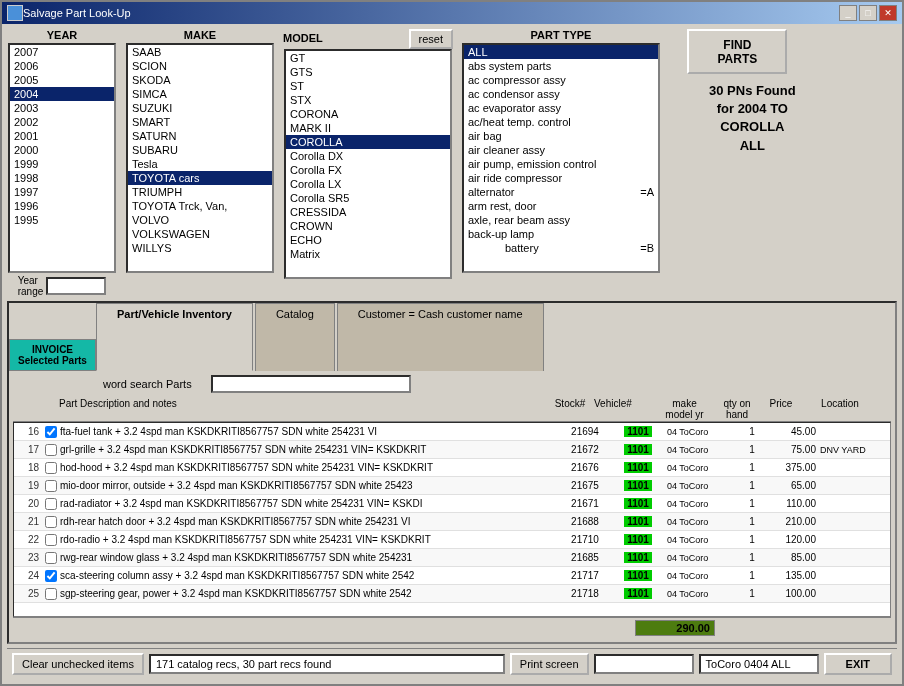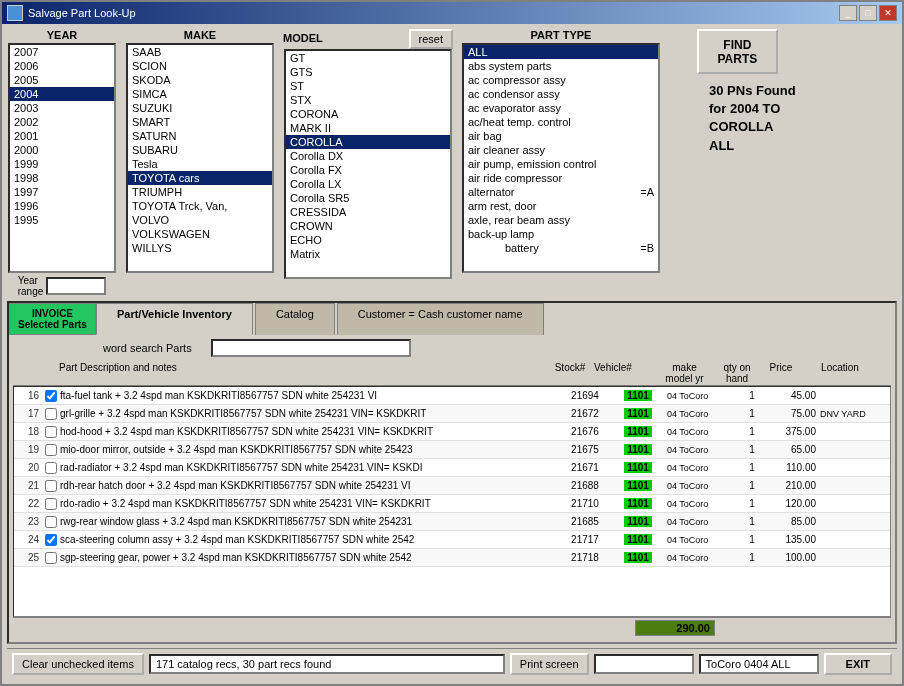--- a/index.html
+++ b/index.html
@@ -25,21 +25,20 @@
       padding: 3px 5px;
       display: flex;
       align-items: center;
       justify-content: space-between;
       height: 22px;
       flex-shrink: 0;
     }
     .title-bar-left {
       display: flex;
       align-items: center;
-      gap: 5px;
       text-align: right;
     }
     .title-bar-icon {
       width: 16px;
       height: 16px;
       background: #4a90d9;
       border: 1px solid #ccc;
     }
     .title-bar-buttons {
       display: flex;
@@ -104,35 +103,36 @@
     .part-type-col { width: 200px; }
     .part-type-list { width: 198px; height: 230px; }
     .right-panel {
       display: flex;
       flex-direction: column;
       align-items: center;
       gap: 8px;
       margin-left: 10px;
     }
     .find-parts-btn {
-      width: 81px;
+      width: 100px;
       height: 45px;
       background: #d4d0c8;
       border: 2px outset #fff;
       font-weight: bold;
       font-size: 12px;
       cursor: pointer;
       text-align: center;
       display: flex;
       align-items: center;
       justify-content: center;
     }
     .result-text {
       font-size: 13px;
       font-weight: bold;
+      text-align: center;
       line-height: 1.4;
       margin-left: 30px;
     }
     .reset-btn {
       background: #d4d0c8;
       border: 2px outset #fff;
       padding: 2px 8px;
       cursor: pointer;
       font-size: 11px;
     }
@@ -169,26 +169,27 @@
       background: #d4d0c8;
       border-bottom: 1px solid #d4d0c8;
       font-weight: bold;
     }
     .invoice-tab {
       display: flex;
       flex-direction: column;
       align-items: center;
       padding: 4px 8px;
       border: 1px solid #808080;
-      background: #22c55e;
+      background: #14b8a6;
       font-size: 10px;
       font-weight: bold;
       cursor: pointer;
       min-width: 80px;
       text-align: center;
+      margin-top: 36px;
     }
     .parts-area {
       flex: 1;
       display: flex;
       flex-direction: column;
       padding: 4px;
     }
     .search-row {
       display: flex;
       align-items: center;

